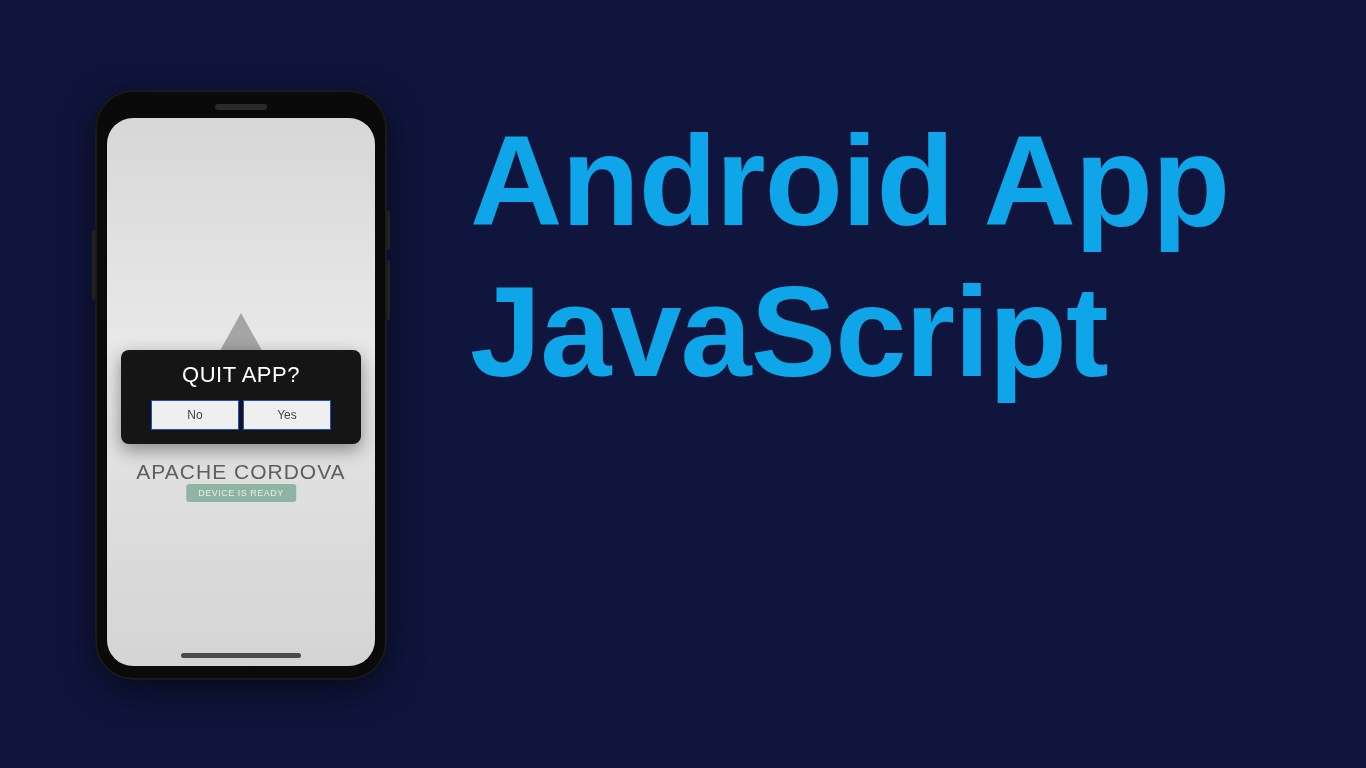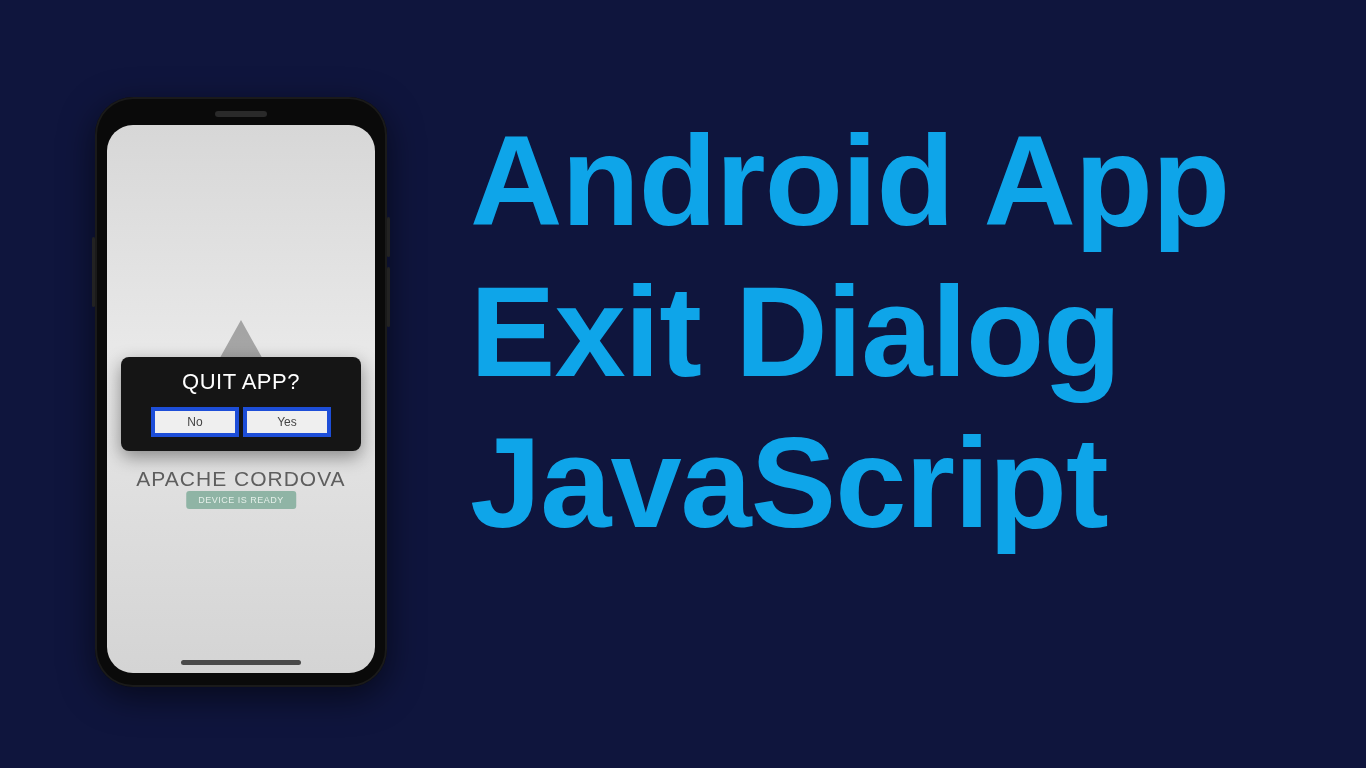--- a/index.html
+++ b/index.html
@@ -26,21 +26,20 @@
   .phone {
     position: absolute;
     left: 95px;
     top: 90px;
     width: 292px;
     height: 590px;
     background: #0a0a0a;
     border-radius: 38px;
     box-shadow: 0 10px 34px rgba(0,0,0,.55), inset 0 0 0 2px #1a1a1a;
     padding: 10px;
-    margin-top: 7px;
   }
   .speaker {
     position: absolute;
     top: 14px;
     left: 50%;
     transform: translateX(-50%);
     width: 52px;
     height: 6px;
     background: #2a2a2a;
     border-radius: 3px;
@@ -102,21 +101,21 @@
   }
   .dialog-buttons {
     display: flex;
     gap: 4px;
     justify-content: center;
   }
   .dlg-btn {
     flex: 0 0 88px;
     height: 30px;
     background: #efefef;
-    border: 4px solid #1d4ed8;
+    border: 1px solid #1d4ed8;
     color: #444;
     font-size: 12px;
     display: flex;
     align-items: center;
     justify-content: center;
     cursor: pointer;
   }
 
   
   .framework-label {
@@ -139,21 +138,20 @@
     letter-spacing: .5px;
     padding: 4px 12px;
     border-radius: 3px;
   }
 </style>
 </head>
 <body>
 
 <div class="headline">
   <div>Android App</div>
-  <div>Exit Dialog</div>
   <div>JavaScript</div>
 </div>
 
 <div class="phone">
   <div class="speaker"></div>
   <div class="side-btn-r1"></div>
   <div class="side-btn-r2"></div>
   <div class="side-btn-l"></div>
 
   <div class="screen">

